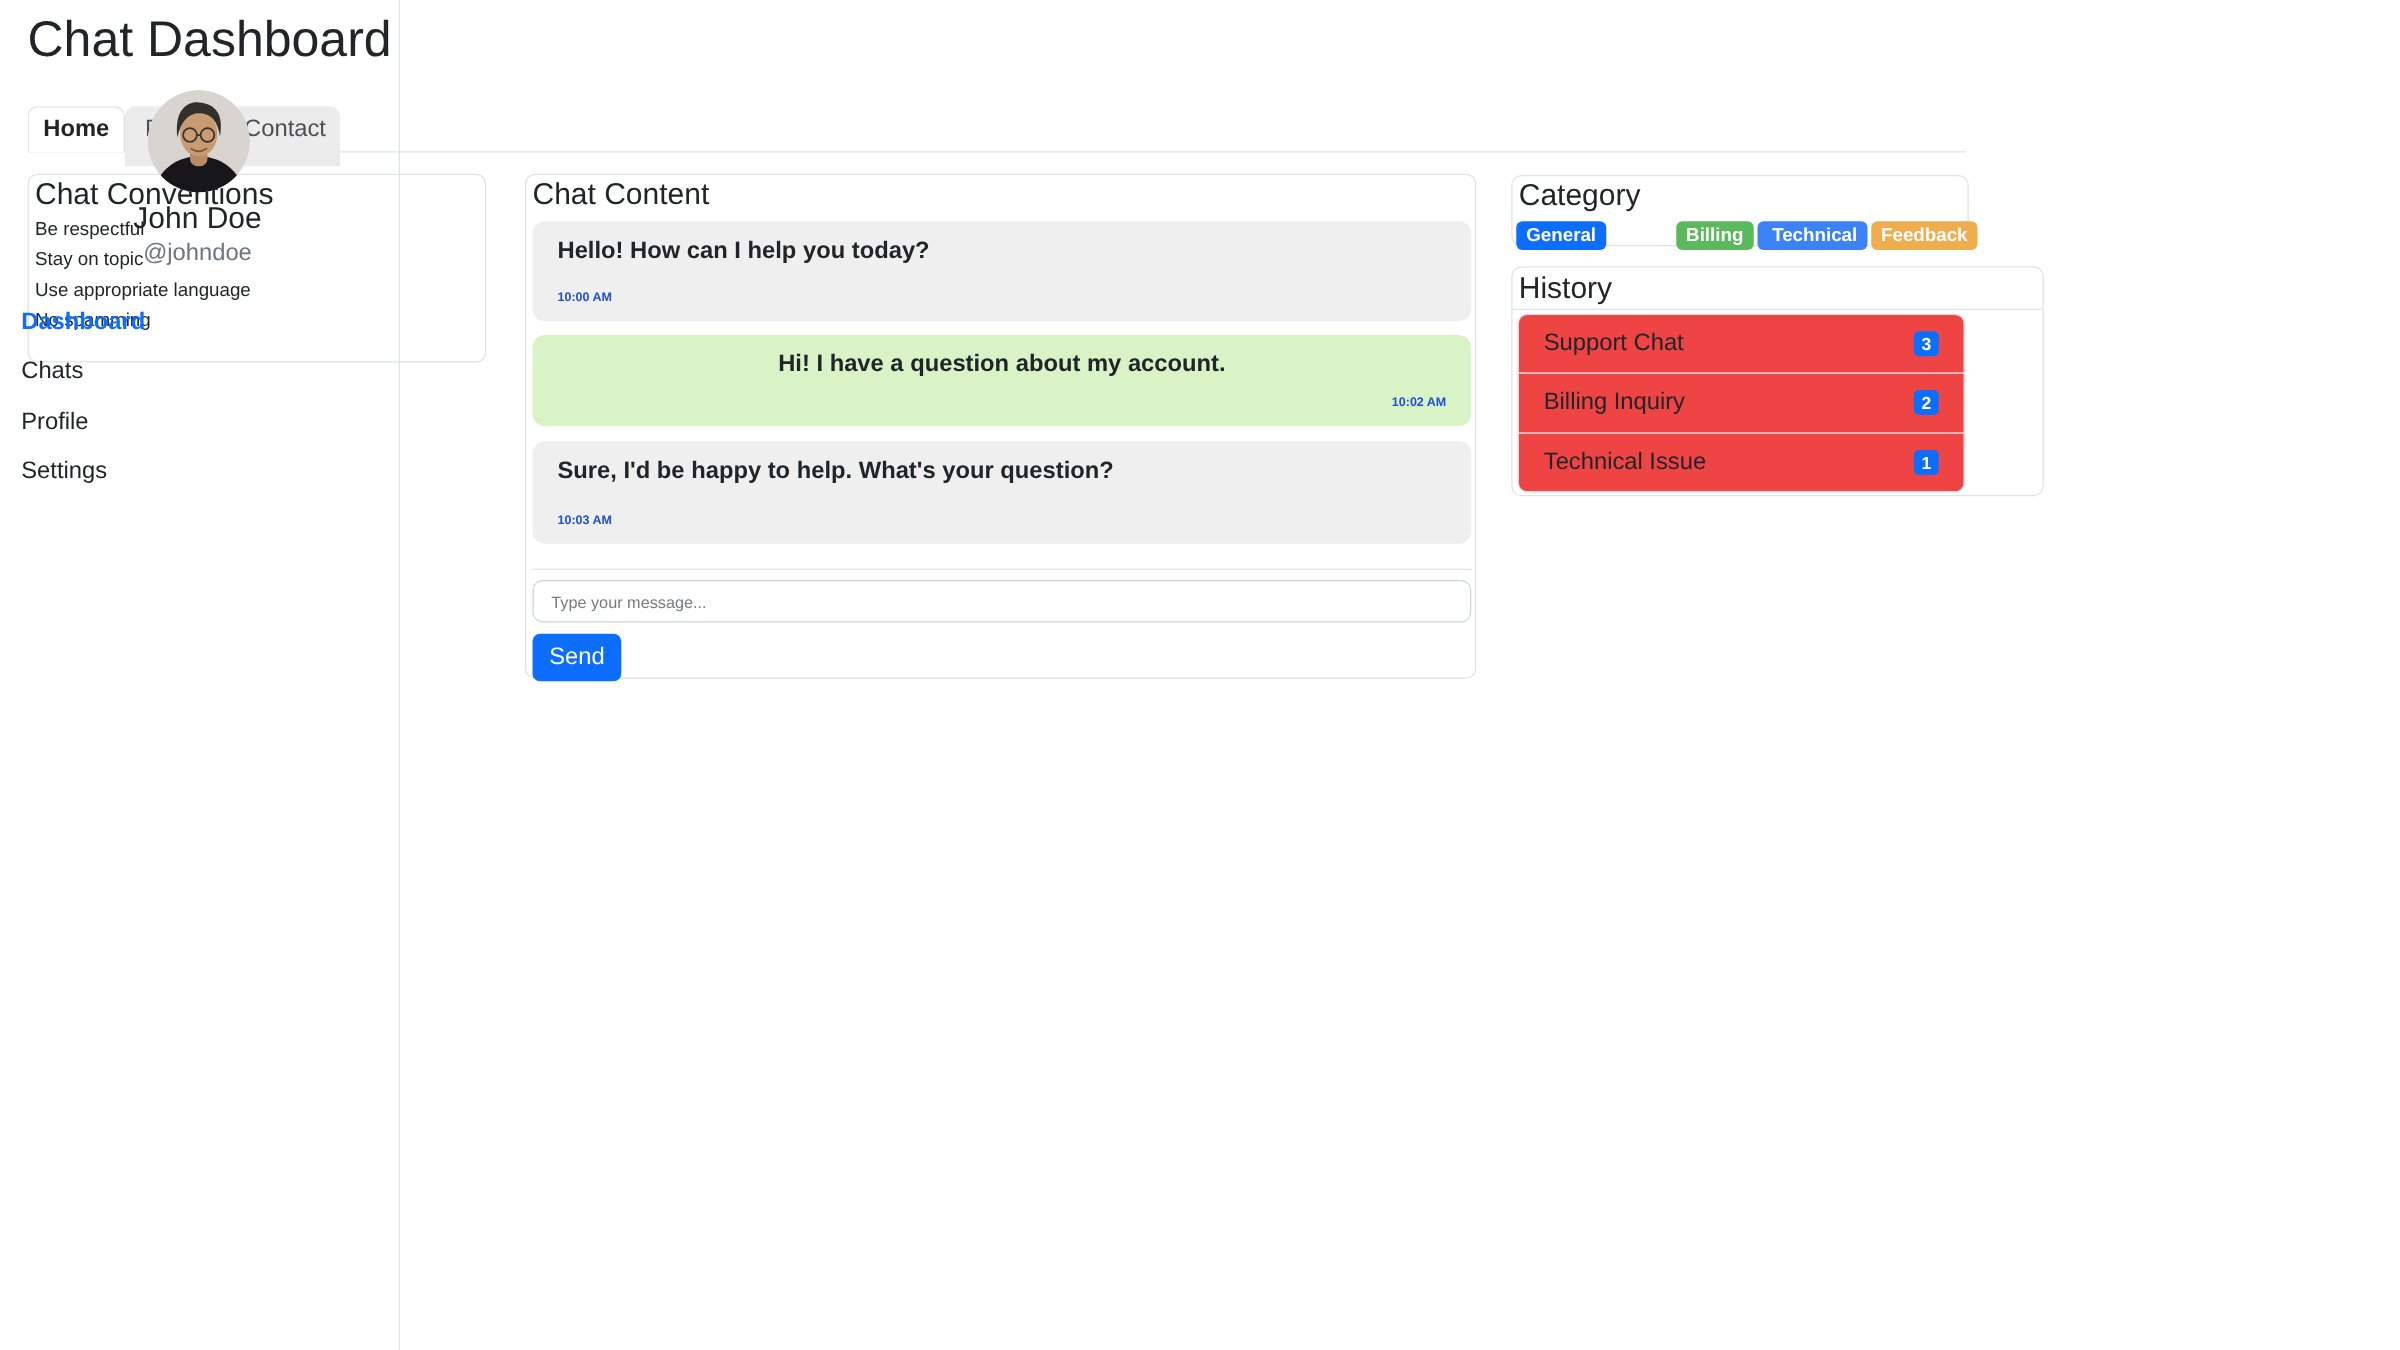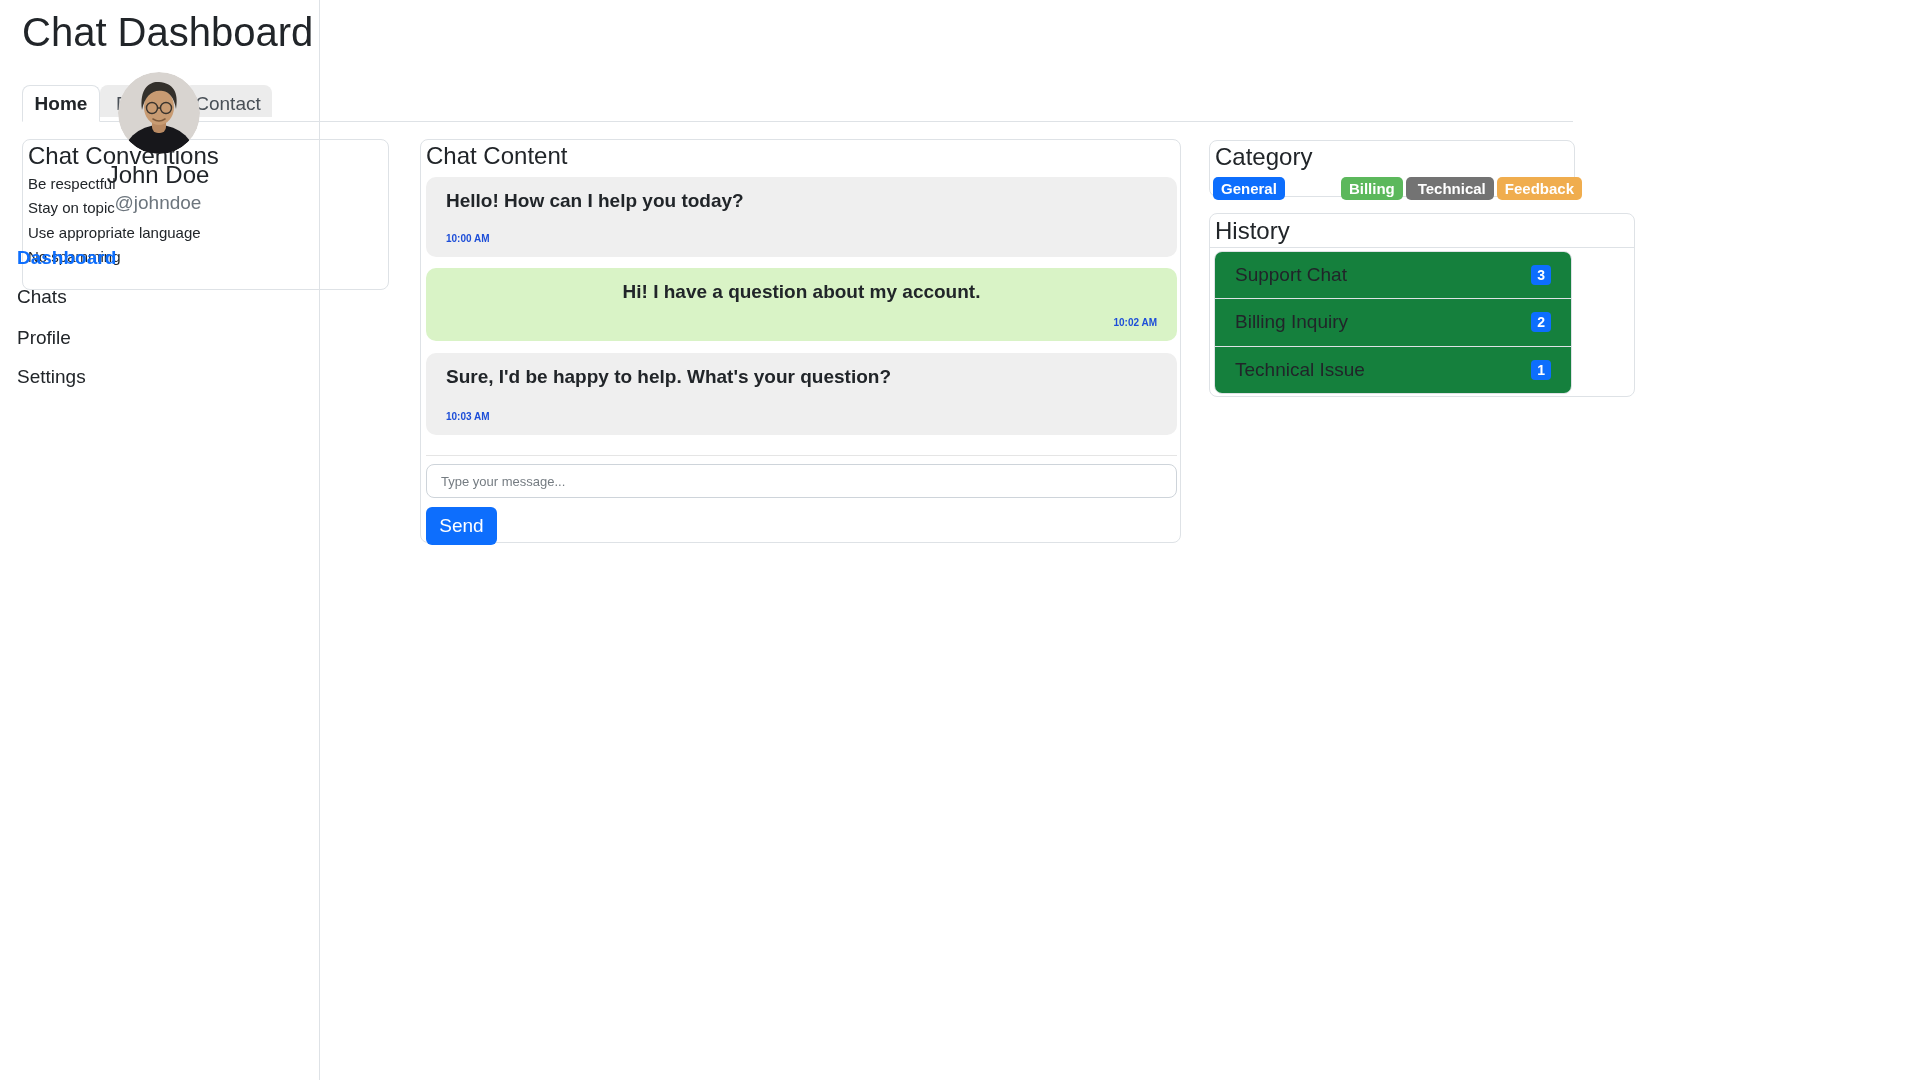--- a/index.html
+++ b/index.html
@@ -5,21 +5,21 @@
   * { margin:0; padding:0; box-sizing:border-box; }
   html,body { width:1920px; height:1080px; background:#fff; overflow:hidden;
               font-family:"Liberation Sans","DejaVu Sans",sans-serif; color:#212529; }
   .abs { position:absolute; }
   #stage { position:relative; width:1920px; height:1080px; background:#fff; }
 
   
   .page-title { left:22px; top:8px; font-size:40px; font-weight:400; line-height:1.2; }
   .sidebar-divider { left:319px; top:0; width:1px; height:1080px; background:#dee2e6; z-index:50; }
   .tabs-baseline { left:22px; top:121px; width:1551px; height:1px; background:#dee2e6; z-index:2; }
-  .tab { z-index:3; top:85px; height:32px; line-height:37px; font-size:19px; text-align:center;
+  .tab { z-index:3; top:85px; height:48px; line-height:37px; font-size:19px; text-align:center;
          border-radius:8px 8px 0 0; color:#495057; cursor:pointer; }
   .tab-active { left:22px; width:78px; background:#fff; border:1px solid #dee2e6; border-bottom:1px solid #fff;
                 height:37px; line-height:35px; font-weight:600; color:#212529; }
   .tab-hidden { left:100px; width:84px; background:#ececec; text-align:left; padding-left:16px; overflow:hidden; white-space:nowrap; }
   .tab-contact { left:184px; width:88px; background:#ececec; }
 
   
   .avatar { left:118px; top:72px; width:82px; height:82px; border-radius:50%; overflow:hidden; z-index:10; }
   .profile-name { left:58px; top:161px; width:200px; text-align:center; font-size:24px; z-index:11; }
   .profile-handle { left:58px; top:192px; width:200px; text-align:center; font-size:19px; color:#6c757d; z-index:11; }
@@ -56,21 +56,21 @@
   .badge-row { position:absolute; left:3px; top:36px; display:flex; align-items:flex-start; }
   .badge { color:#fff; font-size:15px; font-weight:700; line-height:1; padding:4px 8px; border-radius:5px; white-space:nowrap; }
   .badge-spacer { width:56px; } .badge + .badge { margin-left:3px; }
 
   .history-card { left:1209px; top:213px; width:426px; height:184px; }
   .history-header { position:absolute; left:0; top:0; width:100%; height:34px; border-bottom:1px solid #dee2e6; }
   .history-header span { position:absolute; left:5px; top:3px; font-size:24px; }
   .history-list { position:absolute; left:4px; top:37px; width:358px; height:143px; border:1px solid #dee2e6;
                   border-radius:8px; display:flex; flex-direction:column; overflow:hidden; }
   .history-item { flex:1; display:flex; align-items:center; justify-content:space-between;
-                  padding:0 20px; font-size:19px; cursor:pointer; background:#15803d; }
+                  padding:0 20px; font-size:19px; cursor:pointer; background:#ef4444; }
   .history-item + .history-item { border-top:1px solid #dee2e6; }
   .count-badge { background:#0d6efd; color:#fff; font-size:14px; font-weight:700; line-height:1;
                  padding:3px 6px; border-radius:4px; }
 </style>
 </head>
 <body>
 
 <div id="stage">
 
   <h1 class="abs page-title">Chat Dashboard</h1>
@@ -144,21 +144,21 @@
     <input class="chat-input" type="text" placeholder="Type your message..." style="">
     <button class="send-btn">Send</button>
   </div>
 
   <div class="abs card category-card">
     <div class="card-header-text">Category</div>
     <div class="badge-row">
       <span class="badge" style="background-color: rgb(13, 110, 253);">General</span>
       <span class="badge-spacer"></span>
       <span class="badge" style="background-color: rgb(92, 184, 92);">Billing</span>
-      <span class="badge" style="background-color: #737373; padding-left: 12px;">Technical</span>
+      <span class="badge" style="background-color: #3b82f6; padding-left: 12px;">Technical</span>
       <span class="badge" style="background-color: rgb(240, 173, 78);">Feedback</span>
     </div>
   </div>
 
   <div class="abs card history-card">
     <div class="history-header">
       <span>History</span>
     </div>
     <div class="history-list">
       <div class="history-item">

